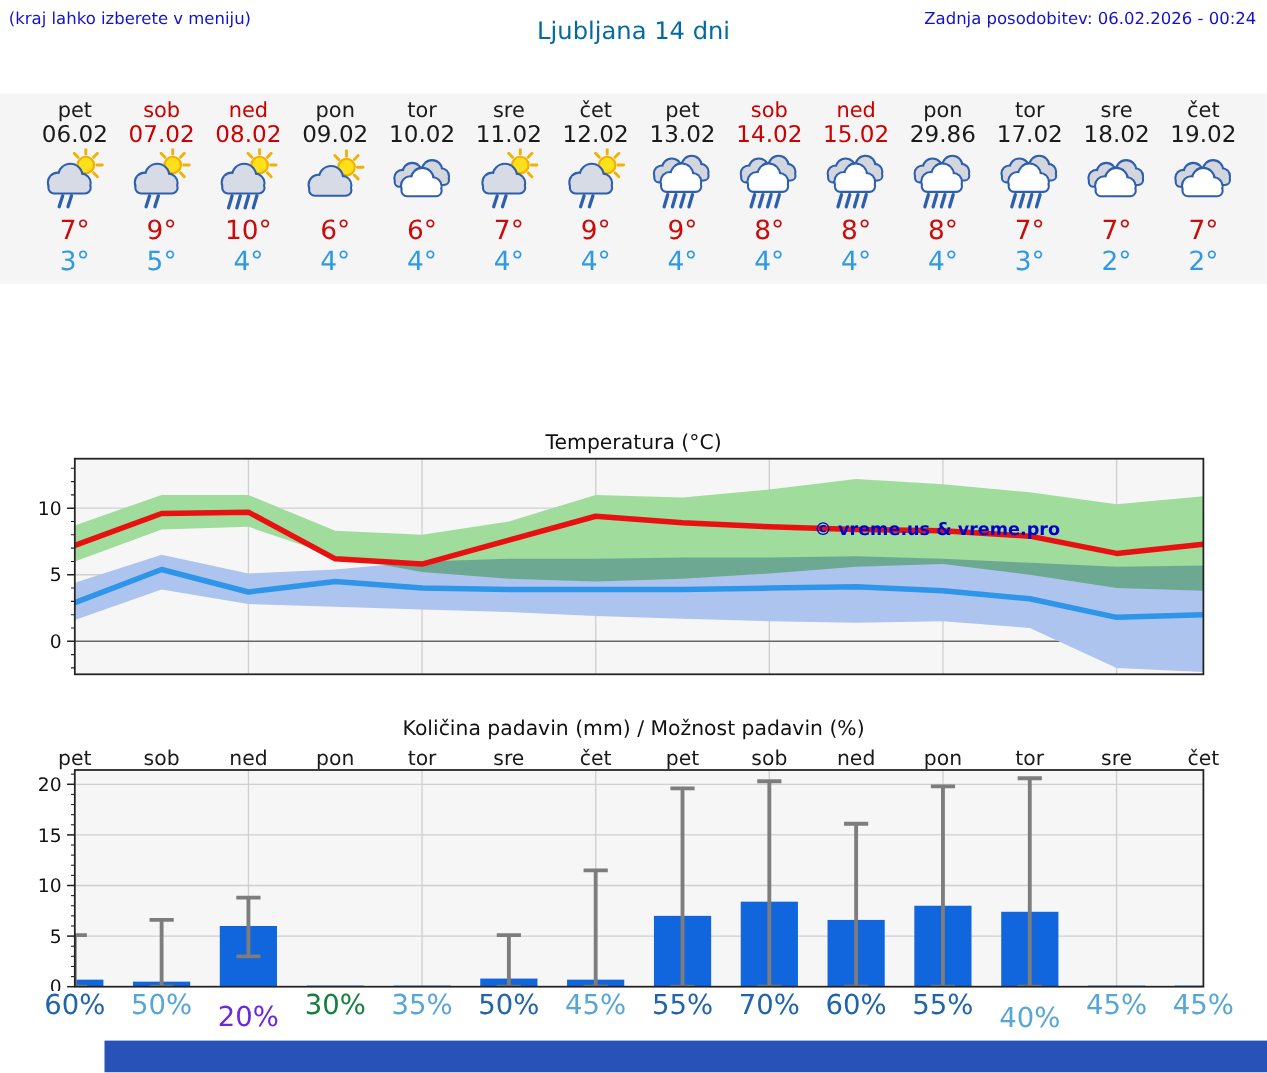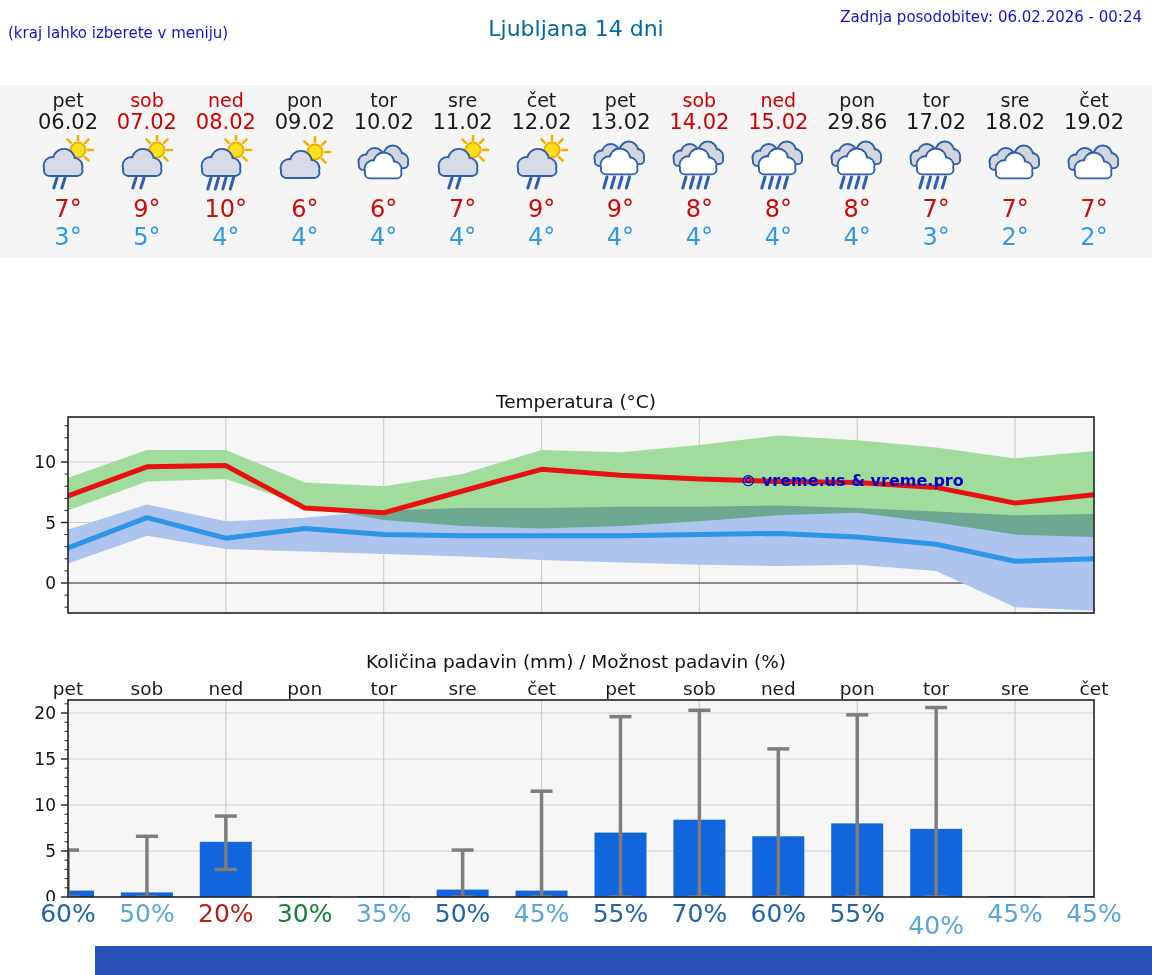--- a/index.html
+++ b/index.html
@@ -1,18 +1,18 @@
 <!DOCTYPE html>
 <html><head>
 <meta charset="utf-8">
 <style>
   html,body{margin:0;padding:0;background:#ffffff;}
   body{width:1152px;height:975px;position:relative;overflow:hidden;
        font-family:"DejaVu Sans","Liberation Sans",sans-serif;}
-  .hdr-hint{position:absolute;left:8px;top:24px;font-size:15px;color:#1212cc;}
+  .hdr-hint{position:absolute;left:8px;top:8px;font-size:15px;color:#1212cc;}
   .hdr-title{position:absolute;left:0;right:0;top:16px;text-align:center;
              font-size:22px;color:#0369a1;}
   .hdr-updated{position:absolute;right:10px;top:8px;font-size:15px;color:#1212cc;}
   .strip{position:absolute;left:0;top:85px;width:1152px;height:173px;background:#f5f5f5;}
   .day-col{position:absolute;top:0;width:82px;text-align:center;}
   .day-name{font-size:19px;color:#1a1a1a;line-height:22px;margin-top:4px;}
   .day-date{font-size:21px;color:#1a1a1a;line-height:22px;}
   .day-col.weekend .day-name,.day-col.weekend .day-date{color:#cc0000;}
   .day-icon{height:58px;margin-top:2px;}
   .day-high{font-size:24px;color:#cc0a0a;line-height:28px;margin-top:2px;}
@@ -699,21 +699,21 @@
     <text x="56" y="212" text-anchor="end" font-size="17" fill="#111">5</text>
     <text x="56" y="166" text-anchor="end" font-size="17" fill="#111">10</text>
     <text x="56" y="120" text-anchor="end" font-size="17" fill="#111">15</text>
     <text x="56" y="74" text-anchor="end" font-size="17" fill="#111">20</text>
     <rect x="68" y="55" width="1026" height="197" fill="none" stroke="#222" stroke-width="1.6"></rect>
   </svg>
 
 <div class="prob-row" id="probRow">
     <div class="prob" style="left: 68px; color: rgb(34, 100, 171);">60%</div>
     <div class="prob" style="left: 146.923px; color: rgb(88, 166, 215);">50%</div>
-    <div class="prob" style="left: 225.846px; color: #b91c1c;">20%</div>
+    <div class="prob" style="left: 225.846px; color: #6d28d9; margin-top: 11px;">20%</div>
     <div class="prob" style="left: 304.769px; color: #15803d;">30%</div>
     <div class="prob" style="left: 383.692px; color: rgb(88, 166, 215);">35%</div>
     <div class="prob" style="left: 462.615px; color: rgb(34, 100, 171);">50%</div>
     <div class="prob" style="left: 541.538px; color: rgb(88, 166, 215);">45%</div>
     <div class="prob" style="left: 620.462px; color: rgb(34, 100, 171);">55%</div>
     <div class="prob" style="left: 699.385px; color: rgb(34, 100, 171);">70%</div>
     <div class="prob" style="left: 778.308px; color: rgb(34, 100, 171);">60%</div>
     <div class="prob" style="left: 857.231px; color: rgb(34, 100, 171);">55%</div>
     <div class="prob" style="left: 936.154px; color: rgb(88, 166, 215); margin-top: 12px;">40%</div>
     <div class="prob" style="left: 1015.08px; color: rgb(88, 166, 215);">45%</div>

